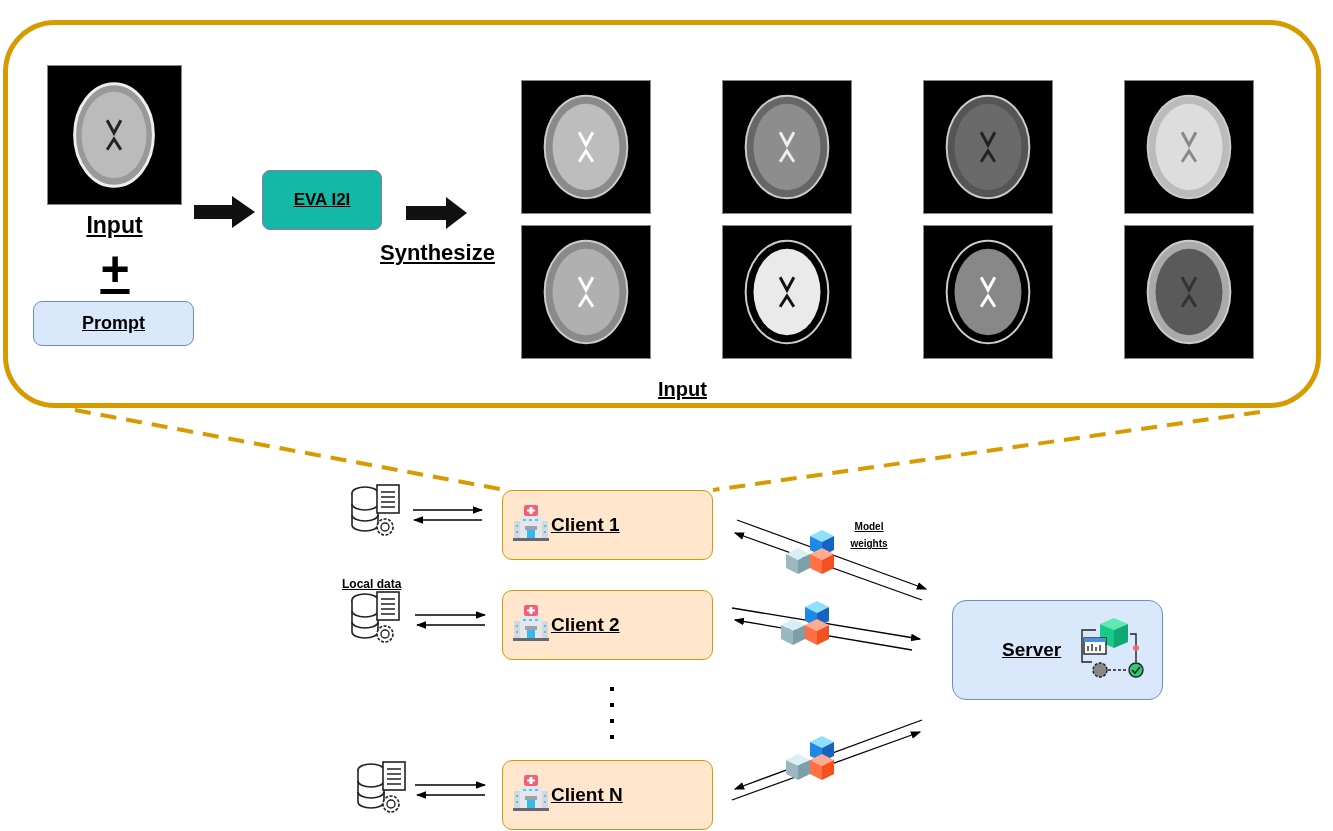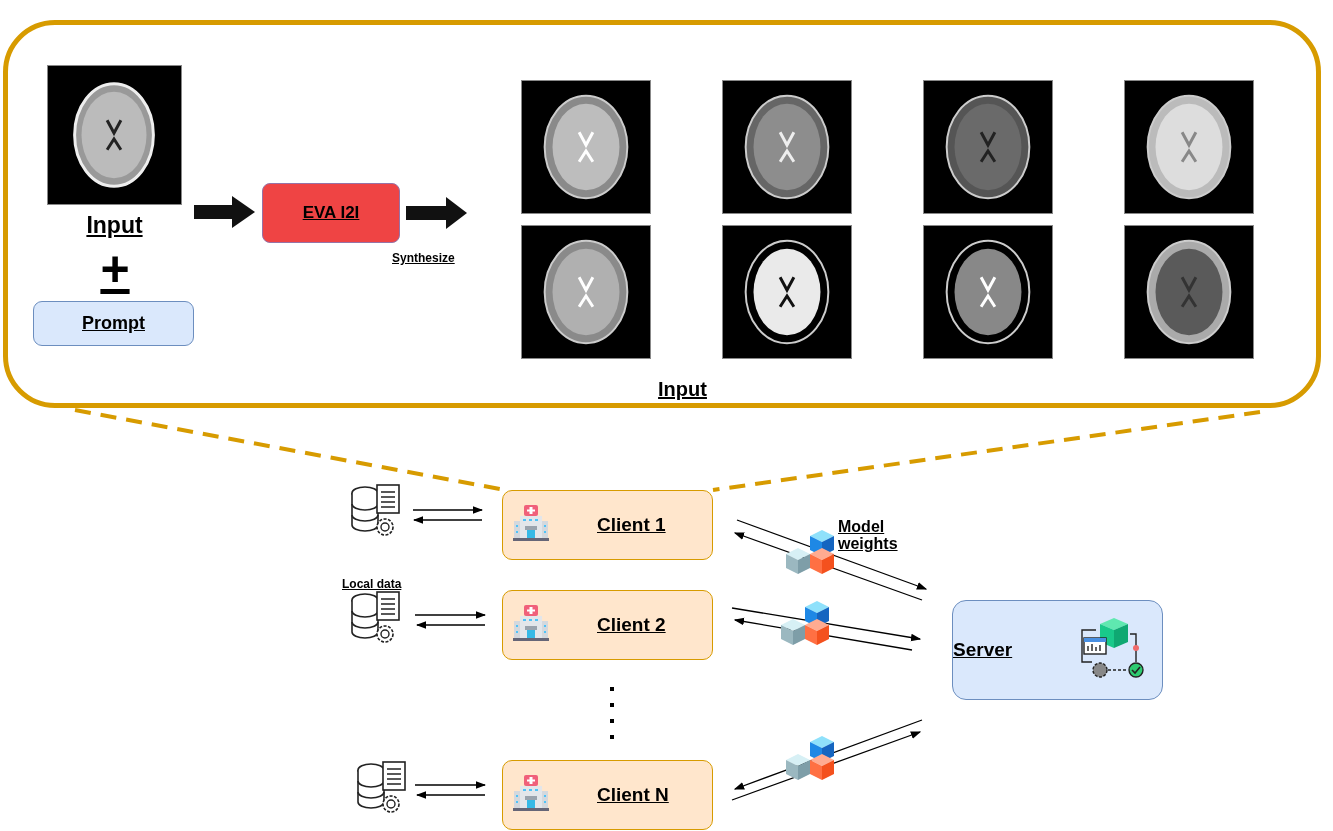--- a/index.html
+++ b/index.html
@@ -5,51 +5,51 @@
   html, body { margin:0; padding:0; background:#fff; }
   body { width:1333px; height:831px; position:relative; overflow:hidden;
          font-family:"Liberation Sans", sans-serif; color:#000; }
   .abs { position:absolute;text-decoration:underline; }
   #client-panel { left:3px; top:20px; width:1318px; height:388px;
                   border:5px solid #d79b00; border-radius:52px; box-sizing:border-box; }
   .mri { background:#000; border:1px solid #888; box-sizing:border-box; }
   .mri svg { width:100%; height:100%; display:block; }
   .box { display:flex; align-items:center; justify-content:center; font-weight:bold;
          box-sizing:border-box; }
-  #eva-box { left:262px; top:183px; width:138px; height:60px; background:#ef4444;
+  #eva-box { left:262px; top:170px; width:120px; height:60px; background:#14b8a6;
              border:1px solid #9673a6; border-radius:8px; font-size:17px; }
   #prompt-box { left:33px; top:301px; width:161px; height:45px; background:#dae8fc;
                 border:1px solid #6c8ebf; border-radius:9px; font-size:18px; }
   .client-box { left:502px; width:211px; height:70px; background:#ffe6cc;
                 border:1px solid #d79b00; border-radius:10px; justify-content:flex-start;
-                padding-left:94px; font-size:19px; }
+                padding-left:48px; font-size:19px; }
   #server-box { left:952px; top:600px; width:211px; height:100px; background:#dae8fc;
                 border:1px solid #6c8ebf; border-radius:14px; justify-content:flex-start;
-                font-size:19px; }
+                padding-left:49px; font-size:19px; }
   .lbl { font-weight:bold; }
   svg.overlay { position:absolute; left:0; top:0; width:1333px; height:831px; pointer-events:none; }
 </style>
 </head>
 <body>
 
 <div id="client-panel" class="abs"></div>
 
 <div class="abs mri" style="left:47px;top:65px;width:135px;height:140px;">
   <svg viewBox="0 0 135 140">
       <ellipse cx="67" cy="70" rx="40" ry="52" fill="#999" stroke="#eee" stroke-width="3"></ellipse>
       <ellipse cx="67" cy="70" rx="33" ry="44" fill="#bbb"></ellipse>
       <path d="M60 55 L67 68 L74 55 M60 85 L67 74 L74 85" stroke="#222" stroke-width="3" fill="none"></path>
     </svg>
 </div>
 <div class="abs lbl" style="left:47px;top:212px;width:135px;text-align:center;font-size:23px;">Input</div>
 <div class="abs lbl" style="left:90px;top:244px;width:50px;text-align:center;font-size:50px;line-height:50px;">+</div>
 <div id="prompt-box" class="abs box">Prompt</div>
 
 <div id="eva-box" class="abs box">EVA I2I</div>
-<div class="abs lbl" style="left:380px;top:251px;font-size:12px;margin-left:12px;">Synthesize</div>
+<div class="abs lbl" style="left:380px;top:240px;font-size:22px;">Synthesize</div>
 
 <div id="mri-grid">
     <div class="abs mri" style="left: 521px; top: 80px; width: 130px; height: 134px;">
       <svg viewBox="0 0 130 134">
         <ellipse cx="65" cy="67" rx="42" ry="52" fill="#8a8a8a" stroke="#ccc" stroke-width="2"></ellipse>
         <ellipse cx="65" cy="67" rx="34" ry="44" fill="#bdbdbd"></ellipse>
         <path d="M58 52 L65 65 L72 52 M58 82 L65 71 L72 82" stroke="#fff" stroke-width="3" fill="none"></path>
       </svg>
     </div>
     <div class="abs mri" style="left: 722px; top: 80px; width: 130px; height: 134px;">
@@ -113,21 +113,21 @@
 </div>
 <div class="abs box client-box" style="top:760px;">
   <span>Client N</span>
 </div>
 
 <div id="server-box" class="abs box">
   <span>Server</span>
 </div>
 
 <div class="abs lbl" style="left:342px;top:577px;font-size:12px;">Local data</div>
-<div class="abs lbl" style="left:838px;top:518px;width:62px;text-align:left;font-size:16px;line-height:17px;">
+<div class="abs lbl" style="left:838px;top:518px;width:62px;text-align:center;font-size:10px;line-height:17px;">
   <div>Model</div>
   <div>weights</div>
 </div>
 
 <svg class="overlay" viewBox="0 0 1333 831">
   <defs>
     <marker id="ah" markerWidth="8" markerHeight="8" refX="7" refY="4" orient="auto">
         <path d="M0,1 L8,4 L0,7 Z" fill="#000"></path>
       </marker>
     <g id="hospital">

